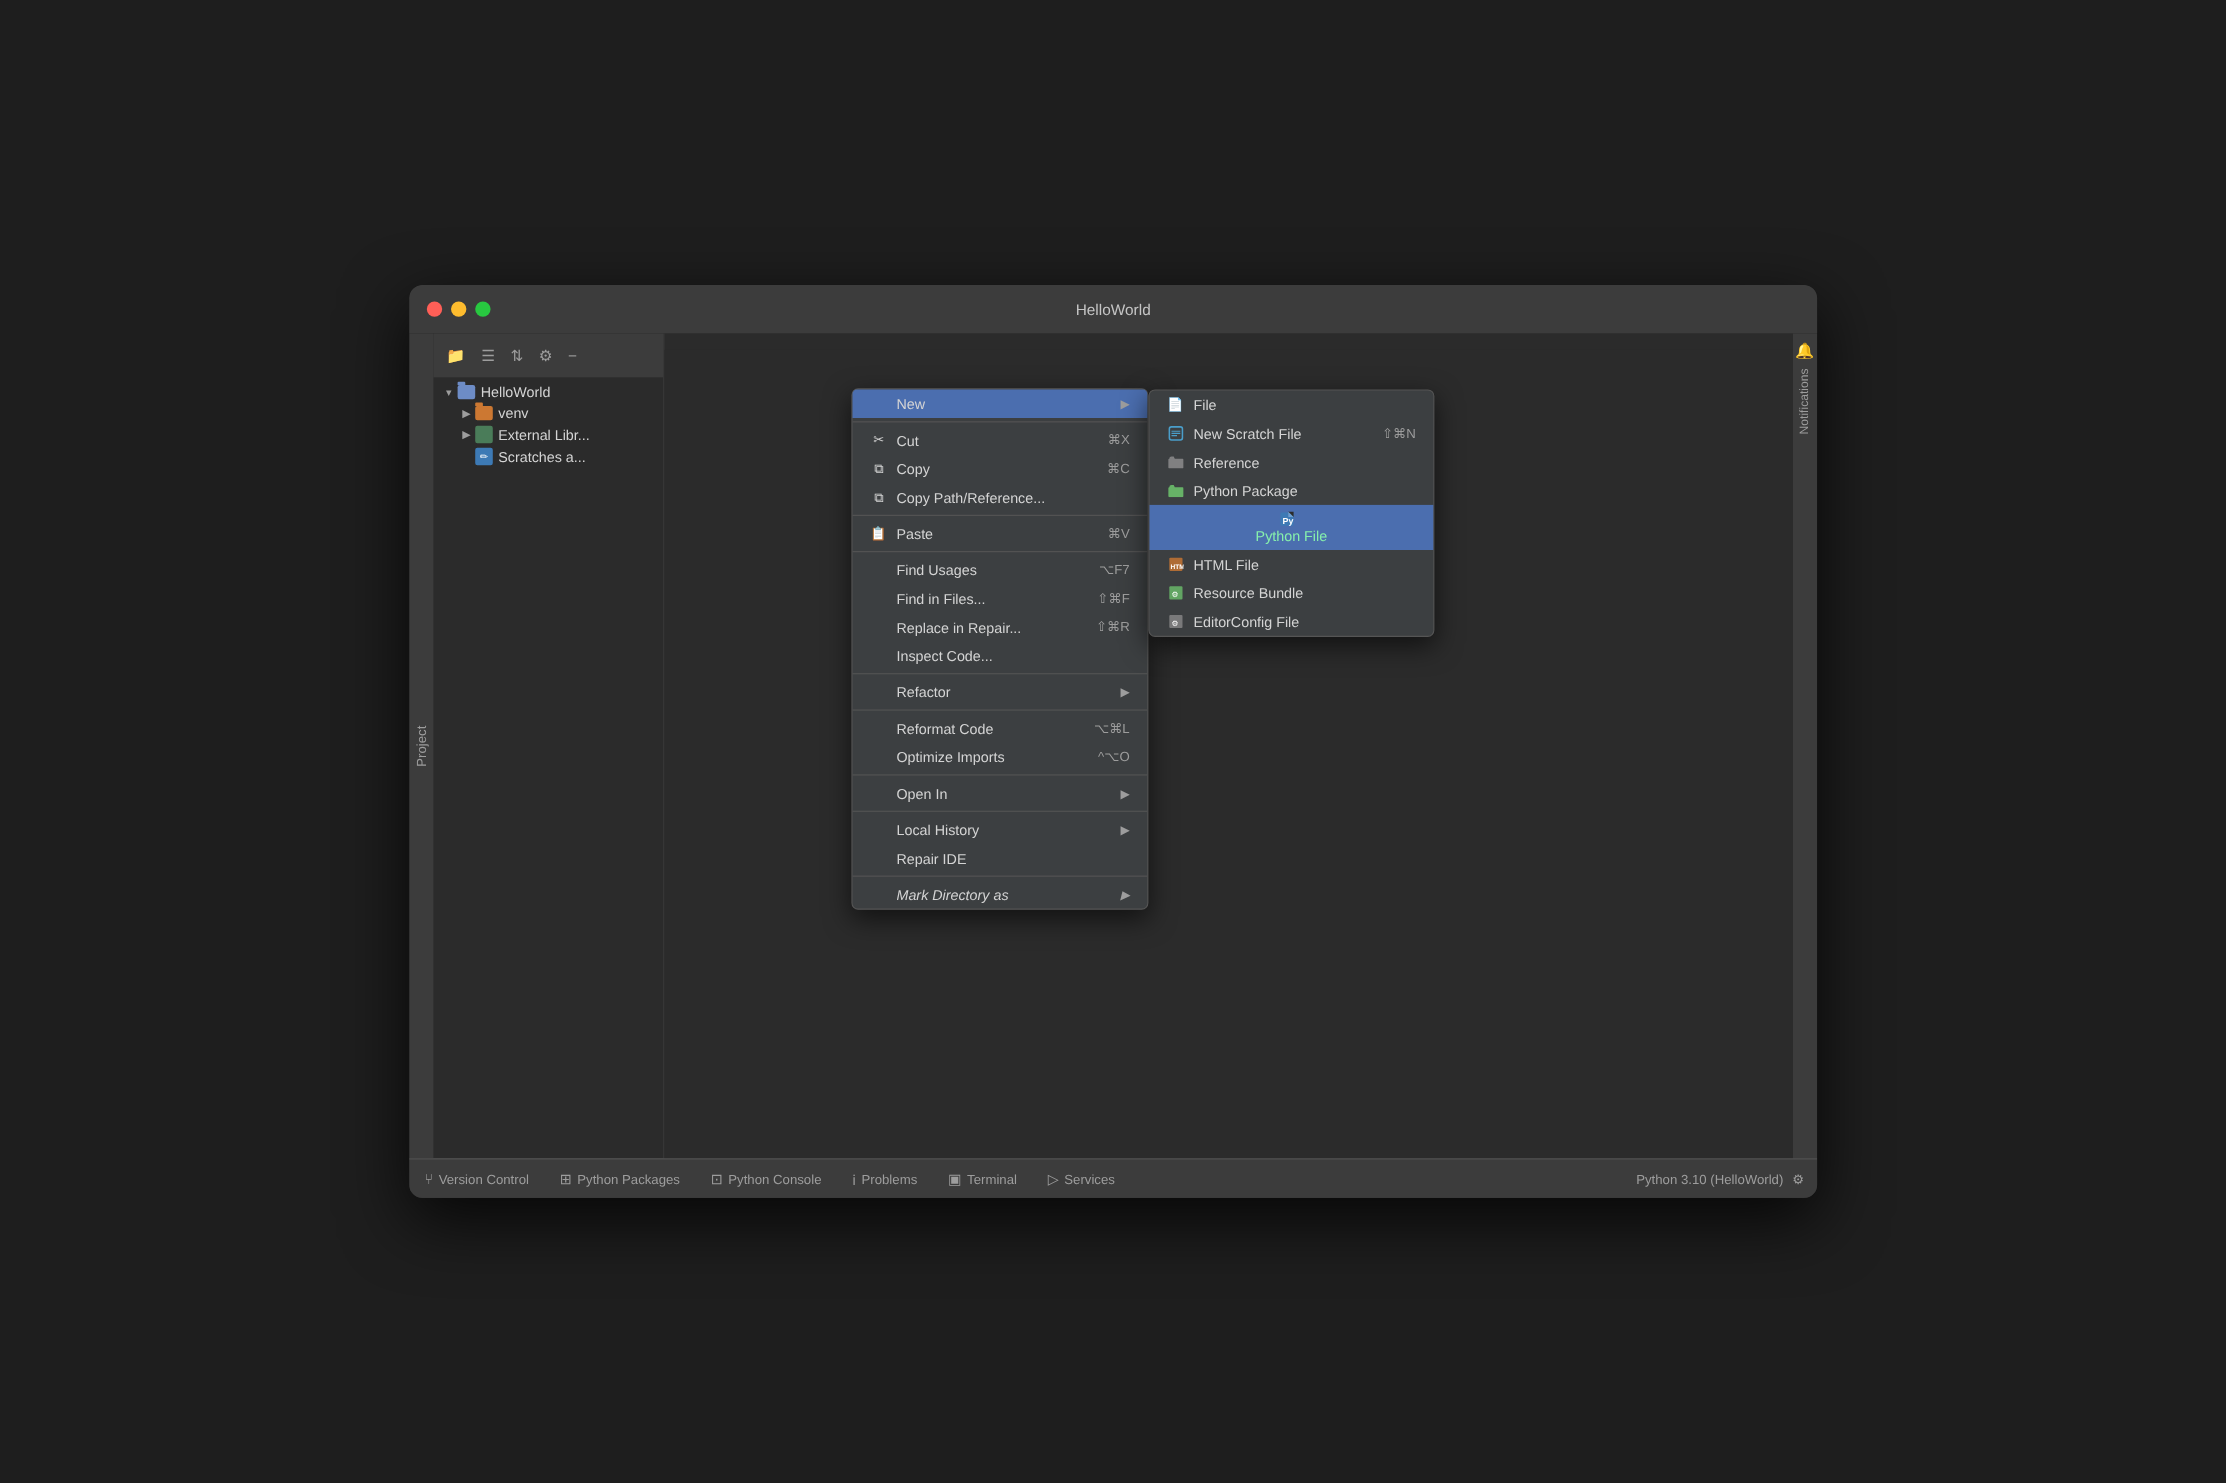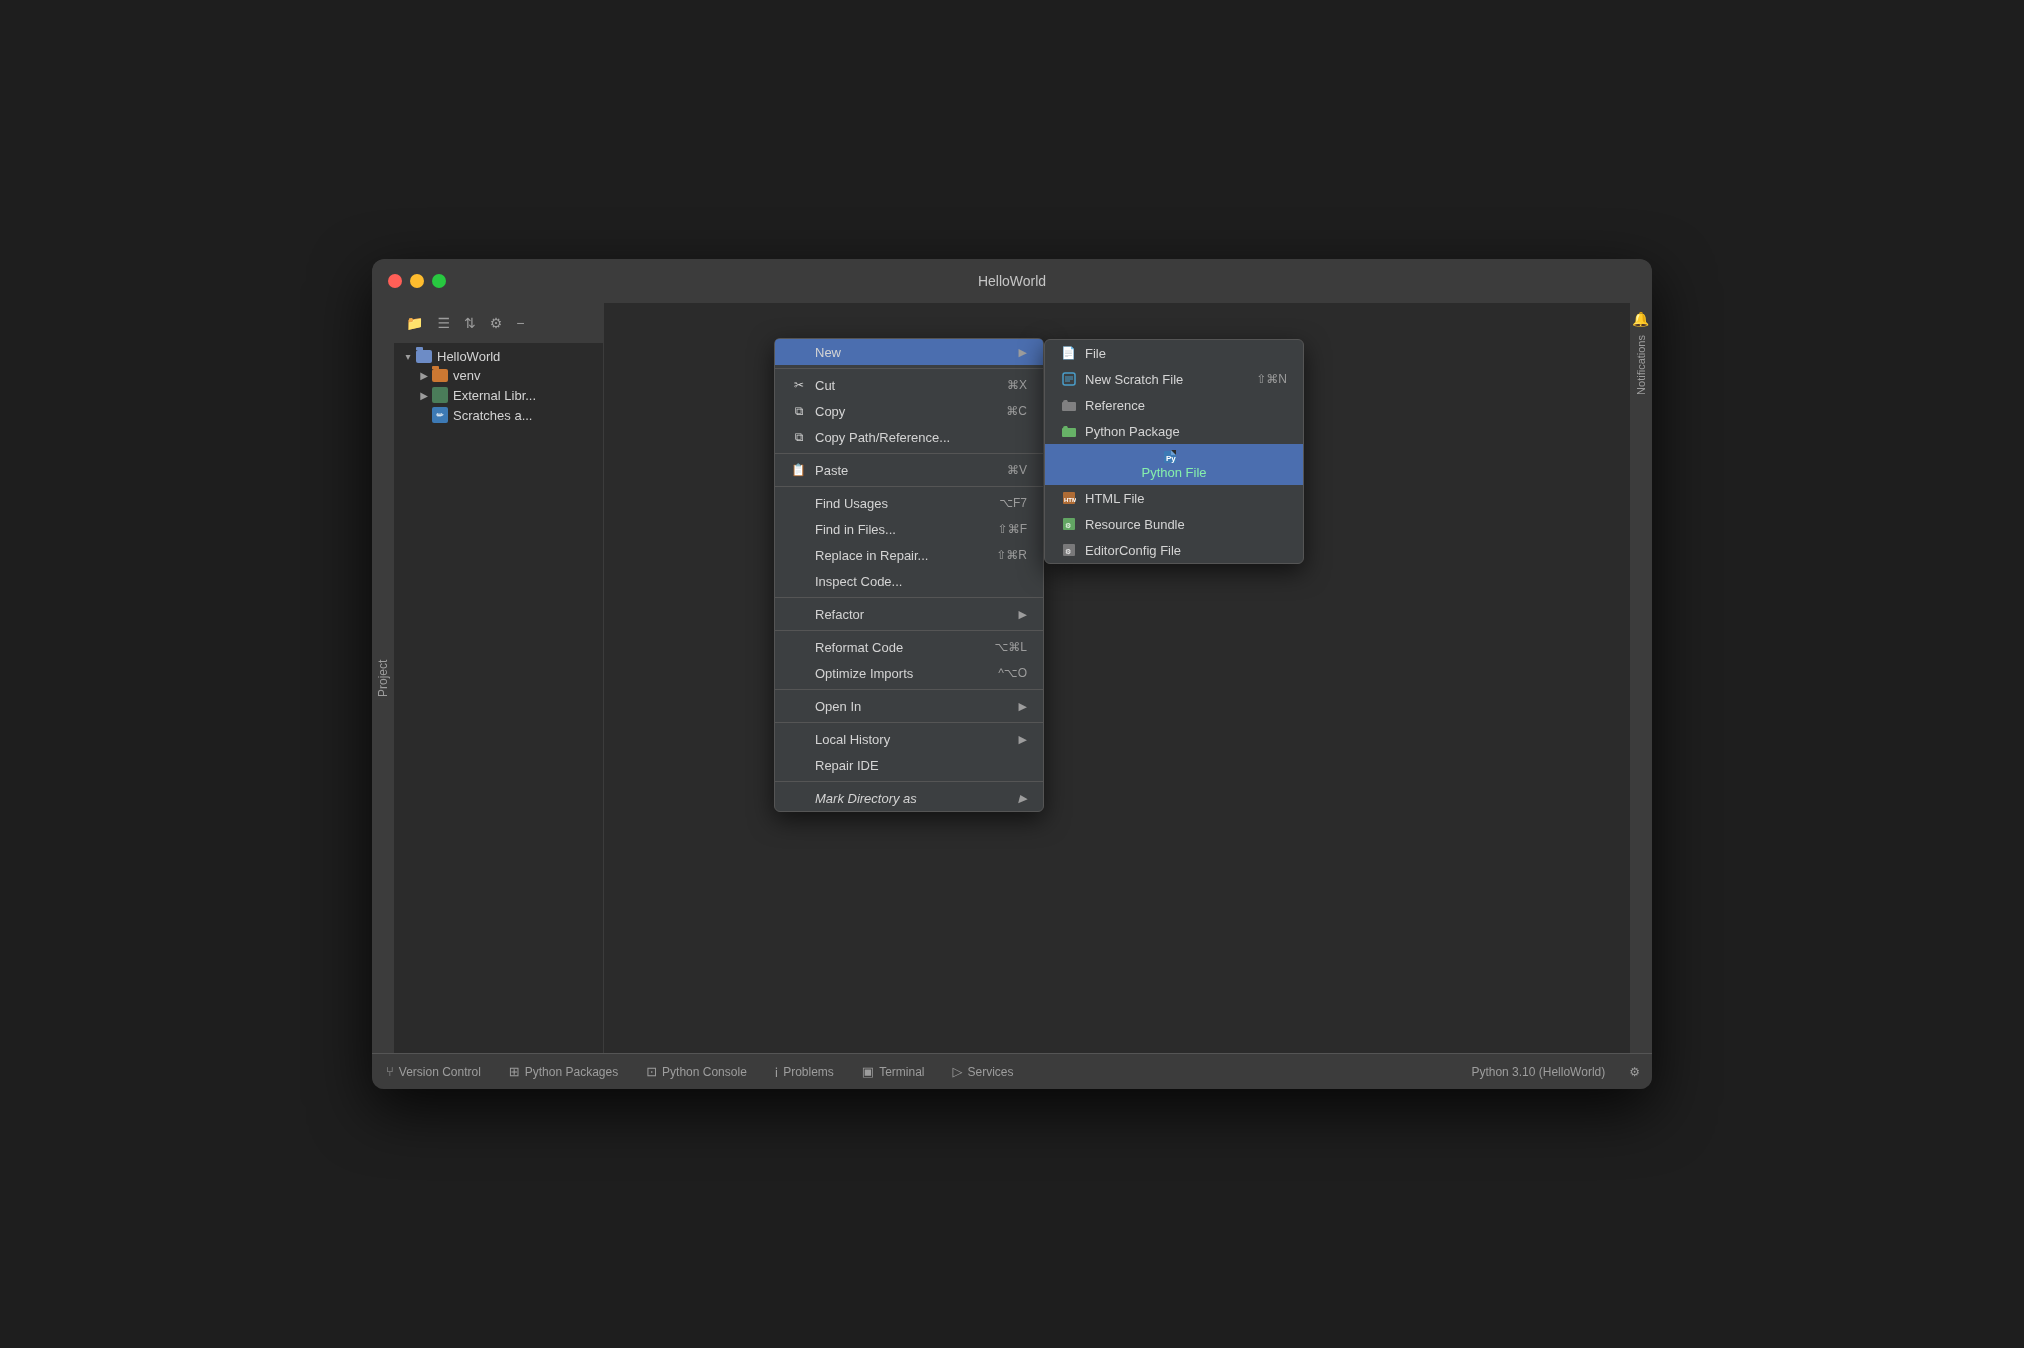--- a/index.html
+++ b/index.html
@@ -213,21 +213,21 @@
       cursor: pointer;
       white-space: nowrap;
     }
     .status-tab-icon {
       font-size: 13px;
     }
     .status-right {
       margin-left: auto;
       display: flex;
       align-items: center;
-      gap: 24px;
+      gap: 8px;
       padding-right: 12px;
       color: #9d9d9d;
       font-size: 12px;
     }
     .context-menu {
       position: absolute;
       top: 35px;
       left: 170px;
       background: #3c3f41;
       border: 1px solid #555;
@@ -362,21 +362,21 @@
         </div>
 
         <div class="tree-item" style="padding-left: 24px;">
           <span class="tree-arrow" style="opacity:0">▶</span>
           <span class="tree-icon-scratches">✏</span>
           <span>Scratches a...</span>
         </div>
       </div>
     </div>
 
-    <div class="editor-area" style="position: relative;">
+    <div class="editor-area" style="position: relative; margin-top: 15px;">
 
       <div style="position: absolute; top: 120px; left: 200px; color: #6b6b6b; font-size: 15px; line-height: 2;">
         <div>to File &nbsp;<span style="color:#4a9eca">⇧⌘O</span></div>
         <div>cent Files &nbsp;<span style="color:#4a9eca">⌘E</span></div>
         <div>vigation Bar &nbsp;<span style="color:#4a9eca">⌥↑</span></div>
         <div style="margin-top:12px; color:#5a5a5a; font-size:14px;">op files here to open them</div>
       </div>
 
       <div class="context-menu">
 

